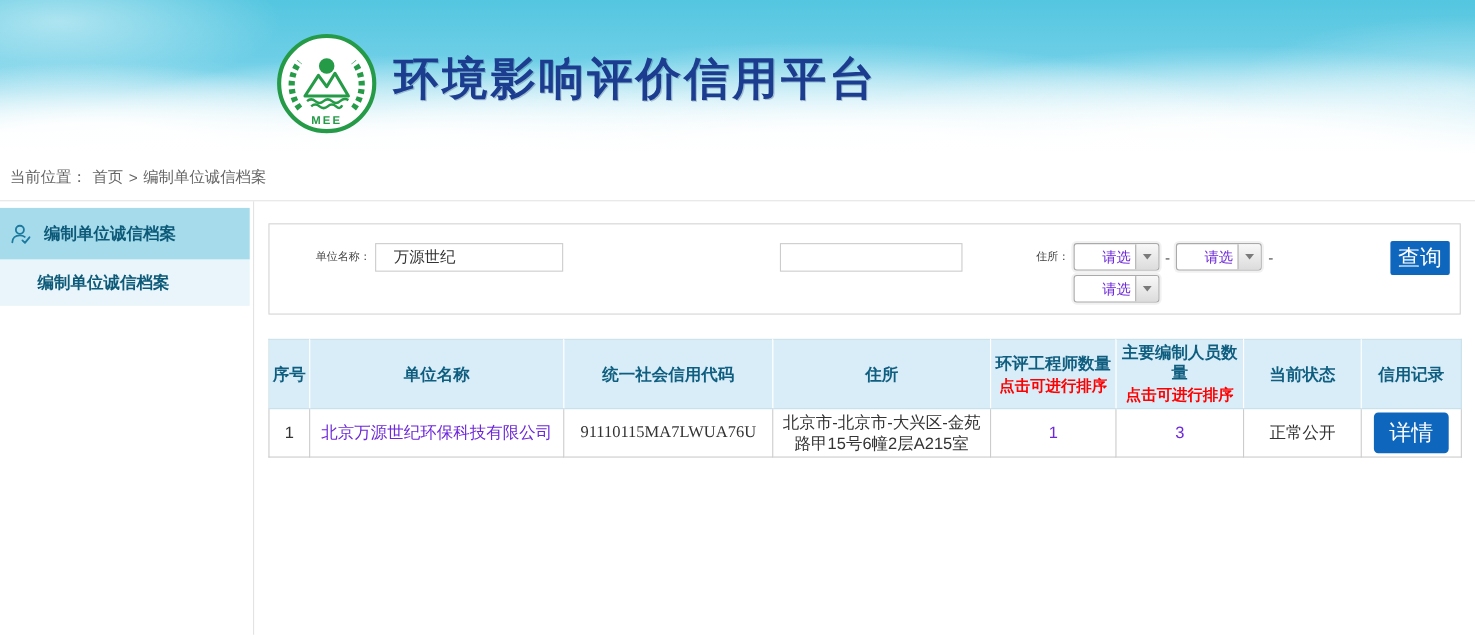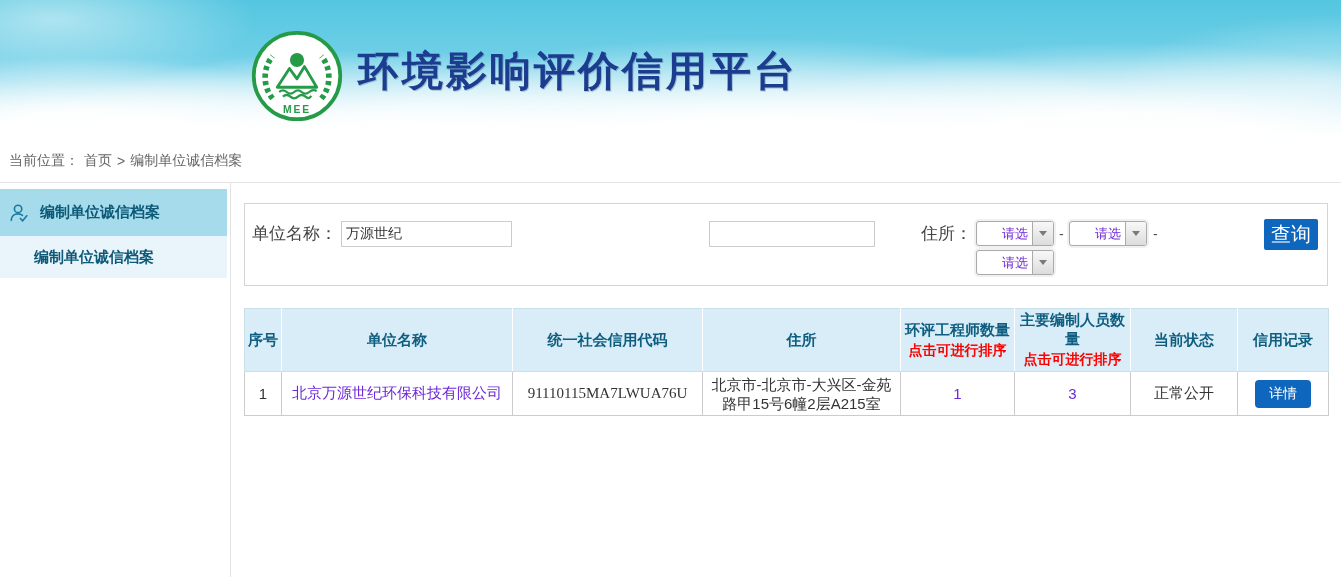--- a/index.html
+++ b/index.html
@@ -51,27 +51,27 @@
   }
 
   .main { flex:1; border-left:1px solid #e3e3e3; margin-left:3px; padding:20px 0 0 13px; }
 
   
   .search-panel {
     position:relative; width:1084px; height:83px;
     border:1px solid #d4d4d4; background:#fff;
   }
   .f-label { position:absolute; top:17px; height:26px; line-height:26px; text-align:right;
-             font-size:17px; color:#444; white-space:nowrap; }
+             font-size:10px; color:#444; white-space:nowrap; }
   .lbl-name  { left:0;   width:92px;  }
   .lbl-code  { left:300px; width:160px; }
   .lbl-addr  { left:642px; width:85px; }
   .f-input {
     position:absolute; top:17px; height:26px; border:1px solid #ccc; background:#fff;
-    font-size:14px; color:#333; padding:0 4px; outline:none;
+    font-size:14px; color:#333; padding:0 16px; outline:none;
     font-family:"Liberation Sans","DejaVu Sans",sans-serif;
   }
   .inp-name { left:96px;  width:171px; }
   .inp-code { left:464px; width:166px; }
   .sel {
     position:absolute; height:25px; width:78px; border:1px solid #aaa; border-radius:3px;
     background:#fff; display:flex; cursor:pointer; overflow:hidden;
     box-shadow:0 0 0 2px #f1f1f1;
   }
   .sel-1 { left:731px; top:17px; }
@@ -104,21 +104,21 @@
   .results td {
     height:44px; border:1px solid #ccc; text-align:center; vertical-align:middle;
     font-size:15px; color:#333; background:#fff; padding:2px 4px;
   }
   .sort-hint { color:#ff0000; font-size:14px; font-weight:bold; margin-top:2px; cursor:pointer; }
   .link { color:#6d28d9; text-decoration:none; cursor:pointer; }
   .addr-cell { font-size:14px; line-height:19px; }
   .code-cell { font-size:16px;font-family:Liberation Serif, serif; }
   .btn-detail {
     display:inline-block; background:#0e66bd; color:#fff; border:none; border-radius:4px;
-    font-size:14px; padding:5px 14px; cursor:pointer;
+    font-size:20px; padding:5px 14px; cursor:pointer;
     font-family:"Liberation Sans","DejaVu Sans",sans-serif;
   }
 </style>
 </head>
 <body>
 
 <div class="page">
 
   <div class="banner">
     <svg class="logo" viewBox="0 0 100 100">

